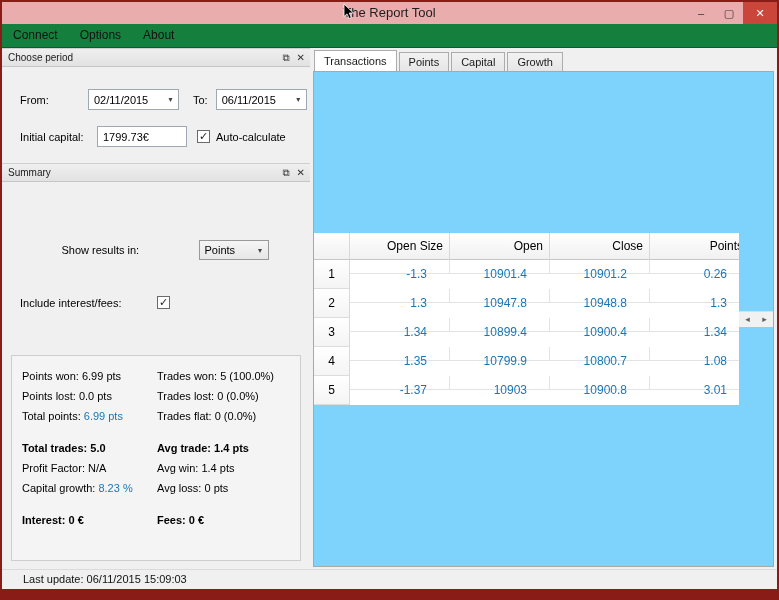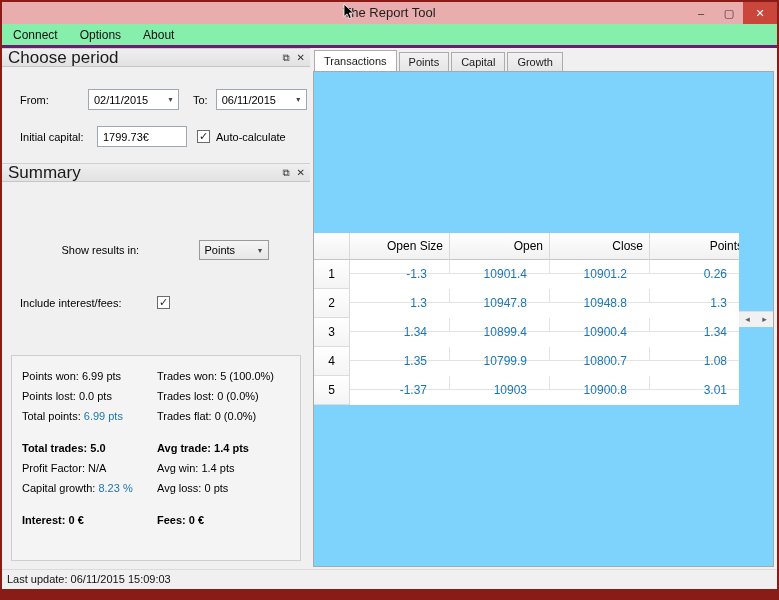--- a/index.html
+++ b/index.html
@@ -17,31 +17,31 @@
   .titlebar { flex: 0 0 auto; height: 22px; background: #e9adad; position: relative; }
   .title {
     position: absolute; left: 0; right: 0; top: 0; height: 22px; line-height: 22px;
     text-align: center; font-size: 13px; color: #1e1e1e;
   }
   .win-controls { position: absolute; right: 0; top: 0; height: 22px; display: flex; z-index: 3; }
   .winbtn { width: 28px; height: 22px; display: flex; align-items: center; justify-content: center; font-size: 11px; color: #333; cursor: default; }
   .winbtn.close { width: 34px; background: #cb463a; color: #fff; }
   .cursor { position: absolute; left: 341px; top: 1px; z-index: 5; }
   
-  .menubar { flex: 0 0 auto; height: 24px; background: #86efac; border-bottom: 3px solid #701a75; display: flex; }
+  .menubar { flex: 0 0 auto; height: 24px; background: #15803d; border-bottom: 1px solid #701a75; display: flex; }
   .menu-item { padding: 0 11px; line-height: 23px; font-size: 12px; color: #111; }
   
   .main { flex: 1 1 auto; display: flex; min-height: 0; }
   .dock-area { flex: 0 0 auto; width: 308px; display: flex; flex-direction: column; background: #f0f0f0; }
   .dock-header {
     flex: 0 0 auto; height: 19px; background: linear-gradient(#efefef, #e2e2e2);
     border-top: 1px solid #cfcfcf; border-bottom: 1px solid #c6c6c6;
     display: flex; align-items: center; padding: 0 5px 0 6px;
   }
-  .dock-title { font-size: 17px; color: #1a1a1a; }
+  .dock-title { font-size: 10px; color: #1a1a1a; }
   .dock-icons { margin-left: auto; display: flex; gap: 7px; align-items: center; }
   .dock-btn { font-size: 10px; color: #333; line-height: 1; cursor: default; }
   .cp-body { flex: 0 0 auto; padding: 22px 0 16px 18px; }
   .form-row { display: flex; align-items: center; }
   .row-dates { margin-bottom: 16px; }
   .lbl { font-size: 11px; color: #000; }
   .lbl-from { width: 68px; }
   .lbl-to { margin-left: 14px; margin-right: 8px; }
   .lbl-capital { width: 77px; }
   .combo { display: flex; align-items: center; background: #fff; border: 1px solid #9fa8b0; height: 21px; cursor: default; }
@@ -109,21 +109,21 @@
   }
   .td.filler { border-right: none; padding: 0; }
   .hscroll {
     flex: 0 0 auto; height: 16px; background: #f1f1f1; border-top: 1px solid #dedede;
     display: flex; align-items: stretch;
   }
   .scroll-btn { width: 17px; text-align: center; line-height: 15px; font-size: 9px; color: #5f5f5f; cursor: default; }
   .scroll-track { flex: 1; position: relative; }
   .scroll-thumb { position: absolute; top: 1px; bottom: 1px; left: 30%; width: 45%; background: #cdcdcd; }
   
-  .statusbar { flex: 0 0 auto; height: 20px; background: #f0f0f0; border-top: 1px solid #dadada; line-height: 19px; padding-left: 5px; font-size: 11px; color: #111; }
+  .statusbar { flex: 0 0 auto; height: 20px; background: #f0f0f0; border-top: 1px solid #dadada; line-height: 19px; padding-left: 21px; font-size: 11px; color: #111; }
 </style>
 </head>
 <body>
 
 <div class="window">
 
   <div class="titlebar">
     <div class="title">The Report Tool</div>
     <div class="win-controls">
       <div class="winbtn">

